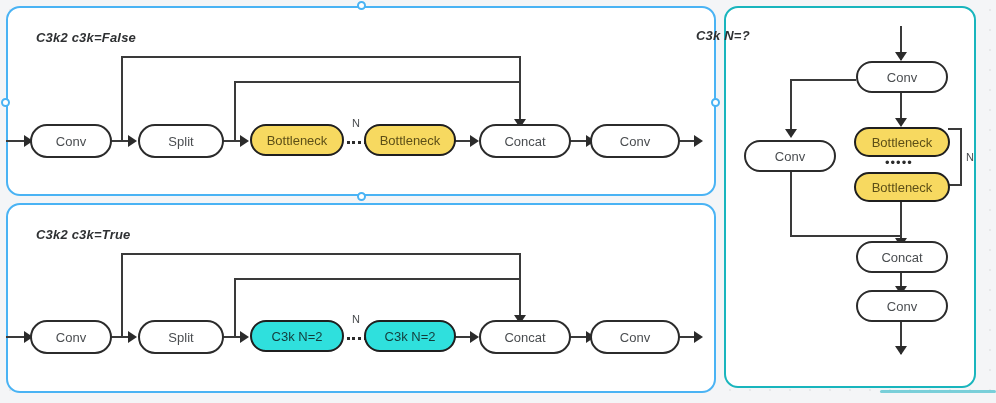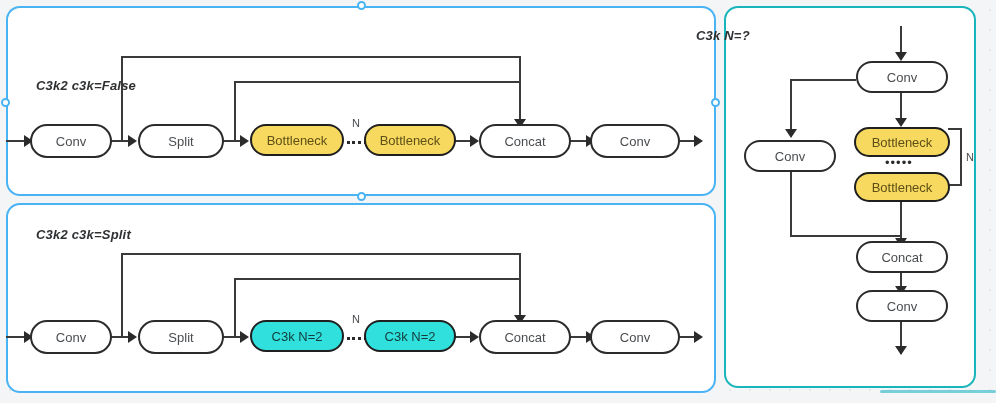--- a/index.html
+++ b/index.html
@@ -146,21 +146,21 @@
     border-radius: 2px;
   }
 </style>
 </head>
 <body>
 
 <div id="canvas">
 
   <div class="panel blue" style="left:6px; top:6px; width:710px; height:190px;"></div>
 
-  <div class="panel-title" style="left:36px; top:30px;margin-top:48px;">C3k2  c3k=False</div>
+  <div class="panel-title" style="left:36px; top:30px;">C3k2  c3k=False</div>
 
   <div class="handle" style="left:357px; top:1px;"></div>
   <div class="handle" style="left:1px;   top:98px;"></div>
   <div class="handle" style="left:711px; top:98px;"></div>
   <div class="handle" style="left:357px; top:192px;"></div>
 
   <div class="ln h" style="left:6px;   top:140px; width:20px;"></div>
   <div class="arrow right" style="left:24px;  top:135px;"></div>
 
   <div class="ln h" style="left:110px; top:140px; width:24px;"></div>
@@ -204,21 +204,21 @@
   </div>
   <div class="node" style="left:479px; top:124px; width:92px; height:34px;">
     <span>Concat</span>
   </div>
   <div class="node" style="left:590px; top:124px; width:90px; height:34px;">
     <span>Conv</span>
   </div>
 
   <div class="panel blue" style="left:6px; top:203px; width:710px; height:190px;"></div>
 
-  <div class="panel-title" style="left:36px; top:227px;">C3k2  c3k=Split</div>
+  <div class="panel-title" style="left:36px; top:227px;">C3k2  c3k=True</div>
 
   <div class="ln h" style="left:6px;   top:336px; width:20px;"></div>
   <div class="arrow right" style="left:24px;  top:331px;"></div>
 
   <div class="ln h" style="left:110px; top:336px; width:24px;"></div>
   <div class="arrow right" style="left:128px; top:331px;"></div>
 
   <div class="ln h" style="left:222px; top:336px; width:24px;"></div>
   <div class="arrow right" style="left:240px; top:331px;"></div>
 

